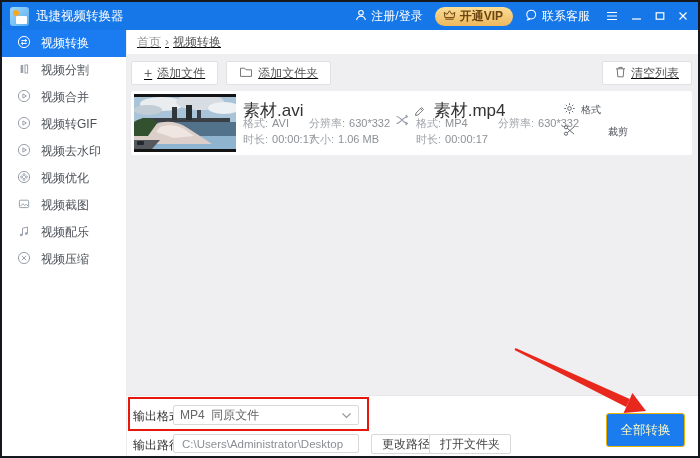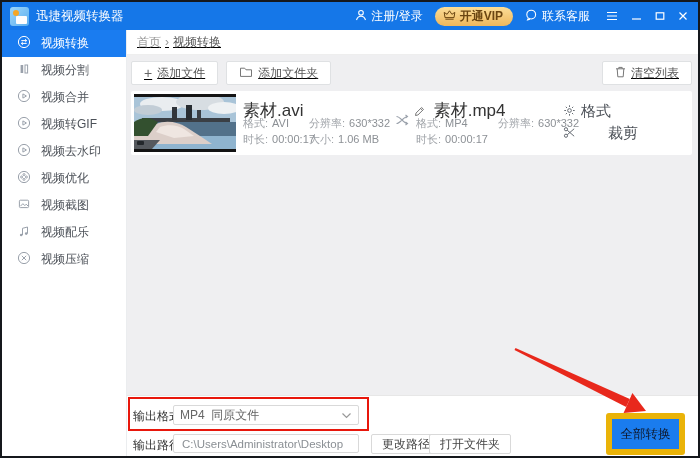--- a/index.html
+++ b/index.html
@@ -38,33 +38,33 @@
   .btn-clear { margin-left:auto; }
 
   
   .file-card { position:relative; margin-top:6px; height:64px; background:#fff; border-radius:2px; }
   .thumb { position:absolute; left:3px; top:3px; width:102px; height:58px; background:#1d1d1d; overflow:hidden; }
   .fc-abs { position:absolute; white-space:nowrap; }
   .fname { font-size:17px; color:#333; }
   .pair { font-size:11px; color:#9b9fa4; }
   .pair .lbl { color:#a0a4a9; }
   .pair .val { color:#8c9095; margin-left:4px; }
-  .fc-action { display:flex; align-items:center; gap:5px; color:#4c5158; font-size:15px; cursor:pointer; }
+  .fc-action { display:flex; align-items:center; gap:5px; color:#4c5158; font-size:10px; cursor:pointer; }
   .fc-action svg { stroke:#5a6068; }
   .swap-ic svg { stroke:#9aa1ab; }
   .pencil { margin-right:4px; display:inline-flex; vertical-align:-1px; }
 
   
   .bottom { position:relative; height:61px; background:#fff; border-top:1px solid #e7e7e7; flex:none; }
   .row-lbl { position:absolute; color:#333; font-size:12px; }
   .sel-box { position:absolute; left:46px; top:9px; width:186px; height:20px; border:1px solid #d9d9d9; border-radius:2px; background:#fff; display:flex; align-items:center; padding:0 6px; color:#666; cursor:pointer; white-space:pre; }
   .sel-box svg { margin-left:auto; stroke:#999; }
   .path-input { position:absolute; left:46px; top:38px; width:186px; height:19px; border:1px solid #d9d9d9; border-radius:2px; color:#8a8f94; font-size:11.5px; padding:0 8px; font-family:"Liberation Sans","DejaVu Sans",sans-serif; }
   .sm-btn { position:absolute; top:38px; height:20px; padding:0 10px; background:#fff; border:1px solid #d9d9d9; border-radius:2px; color:#444; font-size:12px; display:inline-flex; align-items:center; cursor:pointer; }
-  .convert-btn { position:absolute; right:13px; top:17px; width:79px; height:42px; background:#1a7cee; color:#0f172a; border:6px solid #eab308; border-radius:3px; display:flex; align-items:center; justify-content:center; font-size:12.5px; cursor:pointer; }
+  .convert-btn { position:absolute; right:13px; top:17px; width:79px; height:34px; background:#1a7cee; color:#fef9c3; border:1px solid #eab308; border-radius:3px; display:flex; align-items:center; justify-content:center; font-size:12.5px; cursor:pointer; }
   .red-box { position:absolute; left:1px; top:1px; width:241px; height:34px; border:2px solid #e8170c; pointer-events:none; z-index:20; }
 
   .arrow-overlay { position:absolute; inset:0; pointer-events:none; z-index:50; }
 </style>
 </head>
 <body>
 
 <div class="window">
 
   <div class="titlebar">

